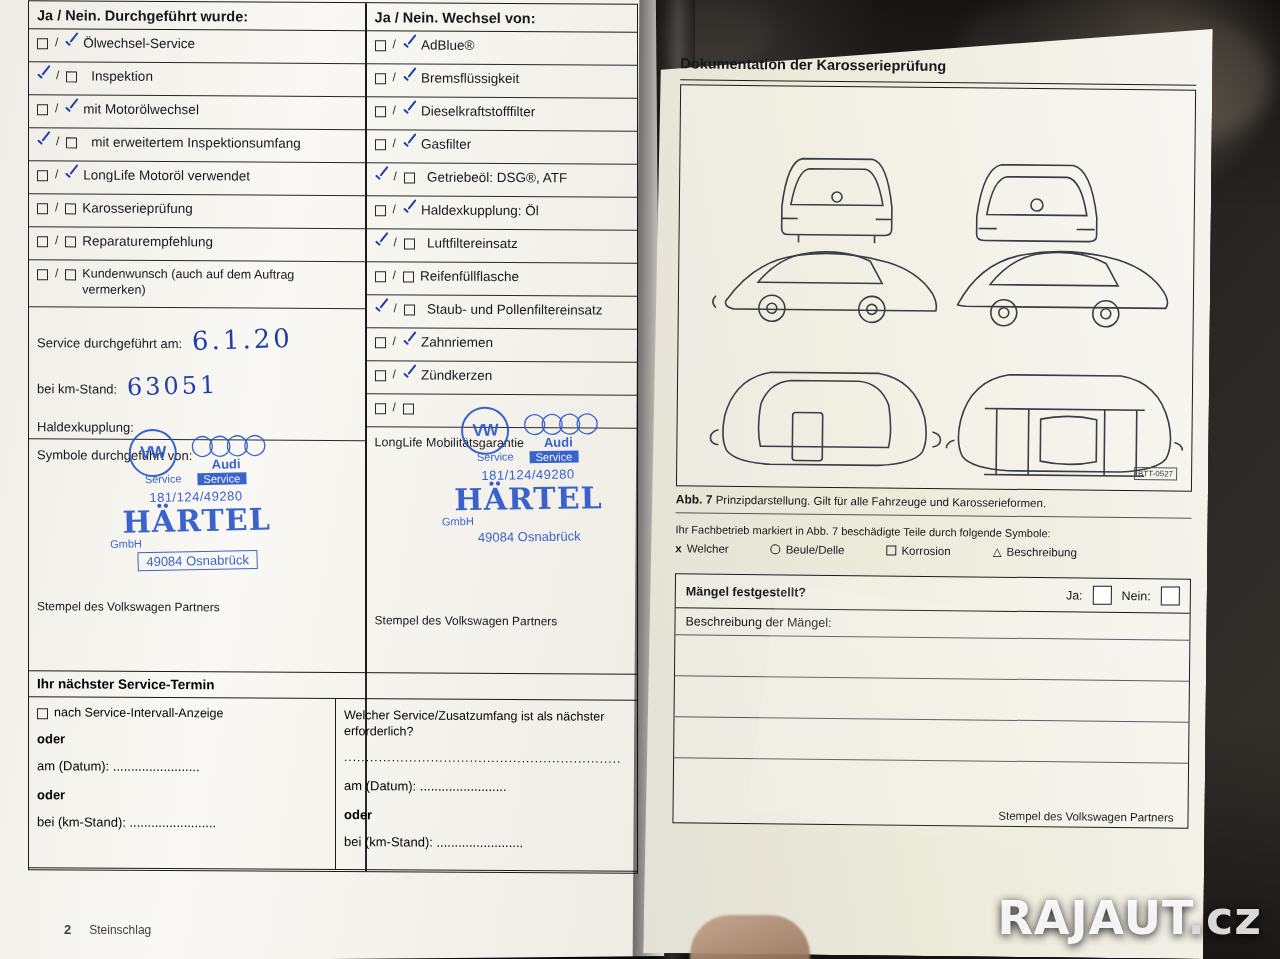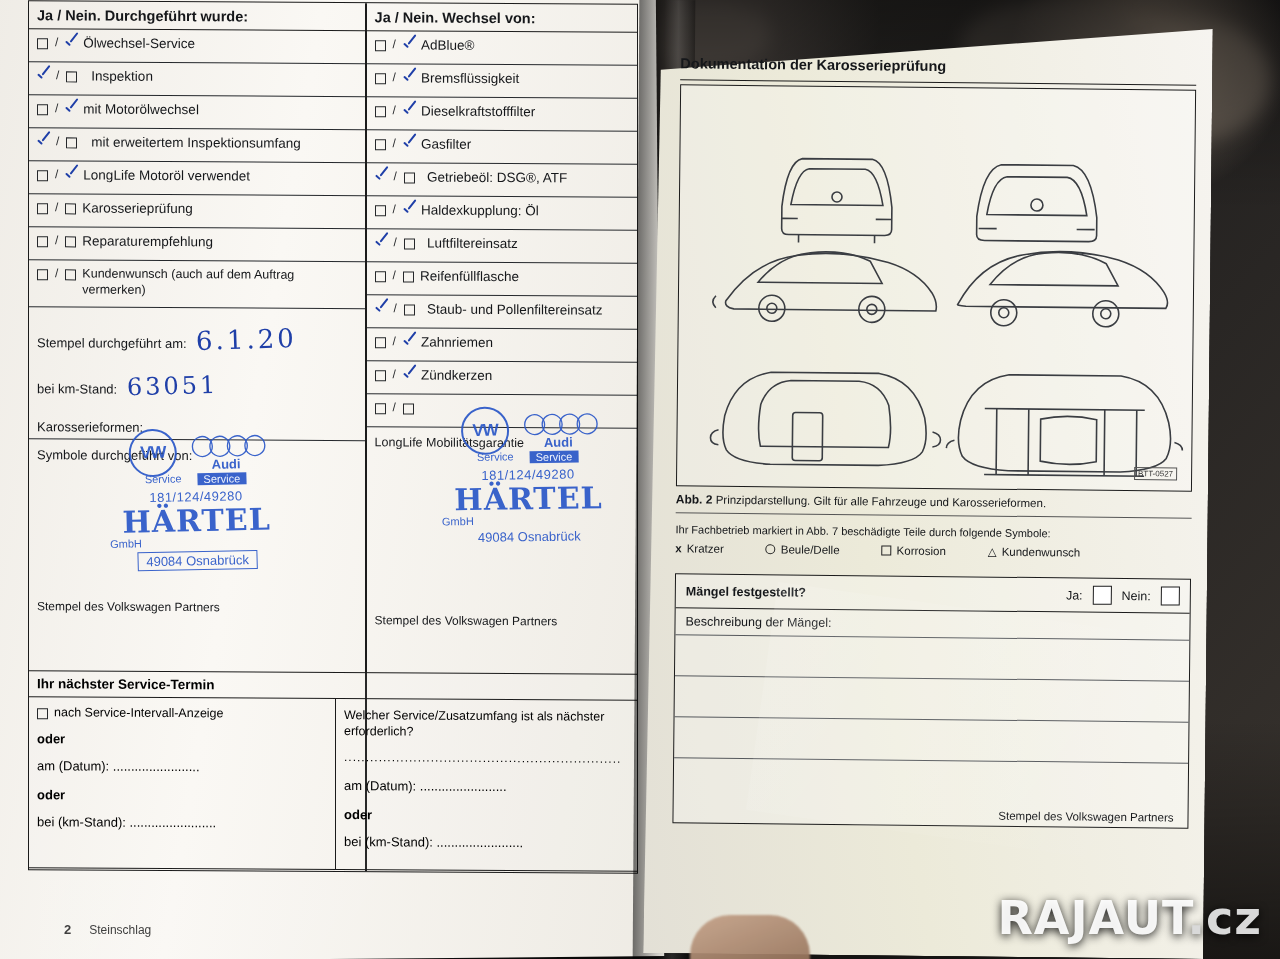--- a/index.html
+++ b/index.html
@@ -243,31 +243,31 @@
     </div>
 
     <div class="row tall">
       <span class="cbx"></span>
         <span class="slash">/</span>
       <span class="cbx"></span>
       <span class="lbl" style="font-size:12.5px;">Kundenwunsch (auch auf dem Auftrag vermerken)</span>
     </div>
 
     <div class="svc-line" style="padding-top:16px;">
-      <span>Stempel durchgeführt am:</span>
+      <span>Service durchgeführt am:</span>
       <span class="hw">6.1.20</span>
     </div>
 
     <div class="svc-line" style="padding-top:14px;">
       <span>bei km-Stand:</span>
       <span class="hw small">63051</span>
     </div>
 
     <div class="svc-line" style="padding-top:16px;border-bottom:1px solid #25282c;">
-      <span>Karosserieformen:</span>
+      <span>Haldexkupplung:</span>
     </div>
 
     <div class="svc-line" style="padding-top:8px;position:relative;height:168px;">
       <span>Symbole durchgeführt von:</span>
 
       
       <div class="stamp" style="left:62px;top:-12px;width:210px;transform:rotate(-1.5deg);">
         <div style="display:flex;align-items:center;gap:14px;justify-content:center;">
           <span class="vwlogo"></span>
           <span class="audilogo">
@@ -470,42 +470,42 @@
         <path d="M300,320 h160 M300,386 h160"></path>
         <path d="M312,320 v66 M344,320 v66 M420,320 v66 M452,320 v66"></path>
         <path d="M356,330 q28,-6 56,0 v42 q-28,6 -56,0z"></path>
         <path d="M270,352 q-8,2 -8,8 M490,352 q8,2 8,8"></path>
       </g>
     </svg>
     <div id="bttcode">BTT-0527</div>
   </div>
 
   <div class="caption">
-    <b>Abb. 2</b>
+    <b>Abb. 7</b>
     <span>Prinzipdarstellung. Gilt für alle Fahrzeuge und Karosserieformen.</span>
   </div>
   <div class="rule" style="height:1px;background:#555;margin-top:6px;"></div>
 
   <div class="symline">Ihr Fachbetrieb markiert in Abb. 7 beschädigte Teile durch folgende Symbole:</div>
   <div class="symrow">
     <span>
         <b>x</b>
-        <span>Kratzer</span>
+        <span>Welcher</span>
       </span>
     <span>
         <i class="circ"></i>
         <span>Beule/Delle</span>
       </span>
     <span>
         <i class="sq"></i>
         <span>Korrosion</span>
       </span>
     <span>
         <span>△</span>
-        <span>Kundenwunsch</span>
+        <span>Beschreibung</span>
       </span>
   </div>
 
   <div id="defects">
     <div class="drow">
       <span class="q">Mängel festgestellt?</span>
       <span>Ja:</span>
       <span class="bigbox"></span>
       <span>Nein:</span>
       <span class="bigbox"></span>

